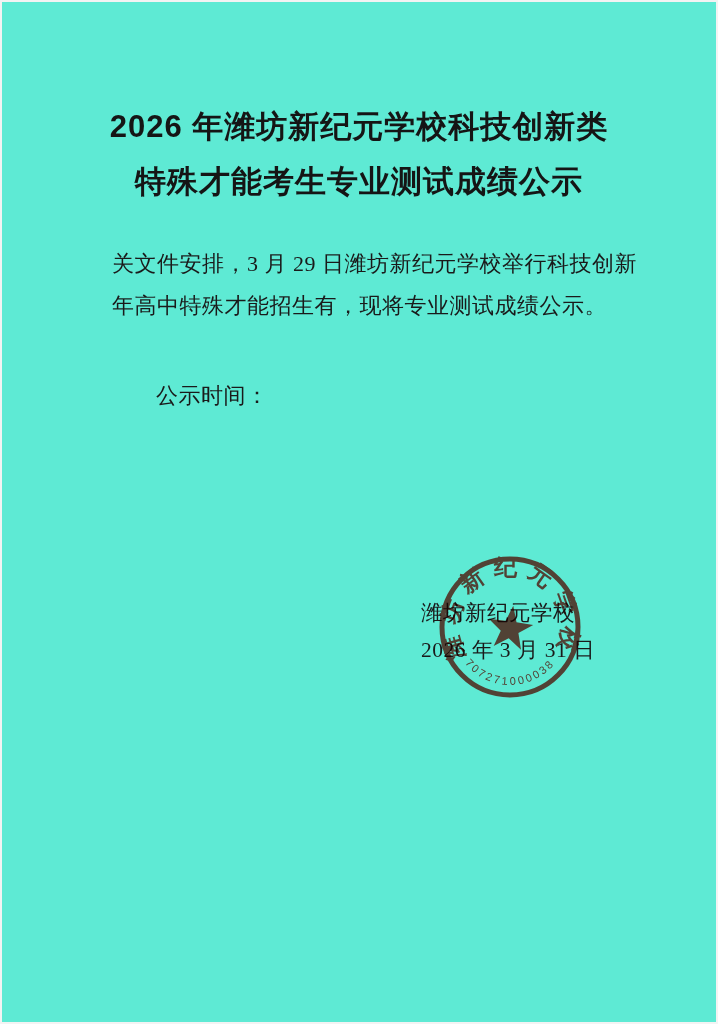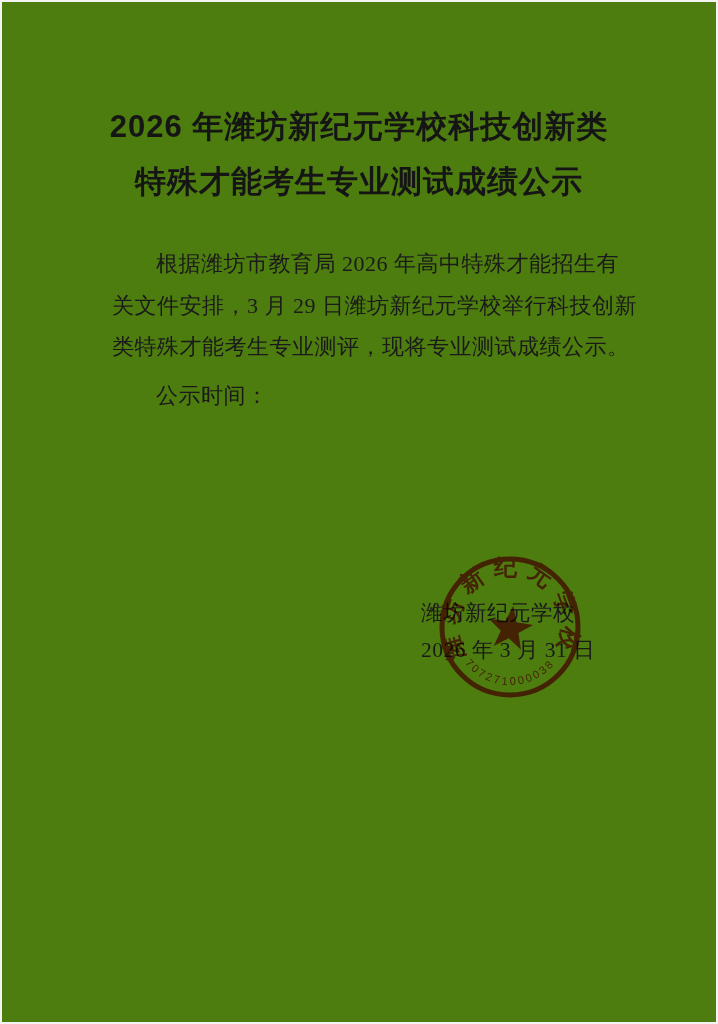--- a/index.html
+++ b/index.html
@@ -1,20 +1,20 @@
 <!DOCTYPE html>
 <html><head>
 <meta charset="utf-8">
 <style>
   * { margin:0; padding:0; box-sizing:border-box; }
   html,body { background:#ffffff; }
   .page {
     position:relative;
     width:718px; height:1024px;
-    background:#4d7c0f;
+    background:#5eead4;
     box-shadow: inset 0 0 0 2px #f3f3f3;
     font-family:"Liberation Serif", serif;
     color:#1c1c1c;
     overflow:hidden;
   }
   .title {
     position:absolute; top:99px; left:20px; right:20px;
     text-align:center;
     font-family:"Liberation Sans", sans-serif;
     font-weight:700;
@@ -66,23 +66,22 @@
 <body>
 
 <div class="page">
 
   <div class="title">
     <div>2026 年潍坊新纪元学校科技创新类</div>
     <div>特殊才能考生专业测试成绩公示</div>
   </div>
 
   <div class="body-text">
-    <div class="body-line indent">根据潍坊市教育局 2026 年高中特殊才能招生有</div>
     <div class="body-line">关文件安排，3 月 29 日潍坊新纪元学校举行科技创新</div>
-    <div class="body-line">类特殊才能考生专业测评，现将专业测试成绩公示。</div>
+    <div class="body-line">年高中特殊才能招生有，现将专业测试成绩公示。</div>
   </div>
 
   <div class="info-block">
     <div>公示时间：</div>
   </div>
 
   <div class="signature">
     <div class="sig-org">潍坊新纪元学校</div>
     <div class="sig-date">2026 年 3 月 31 日</div>
   </div>

